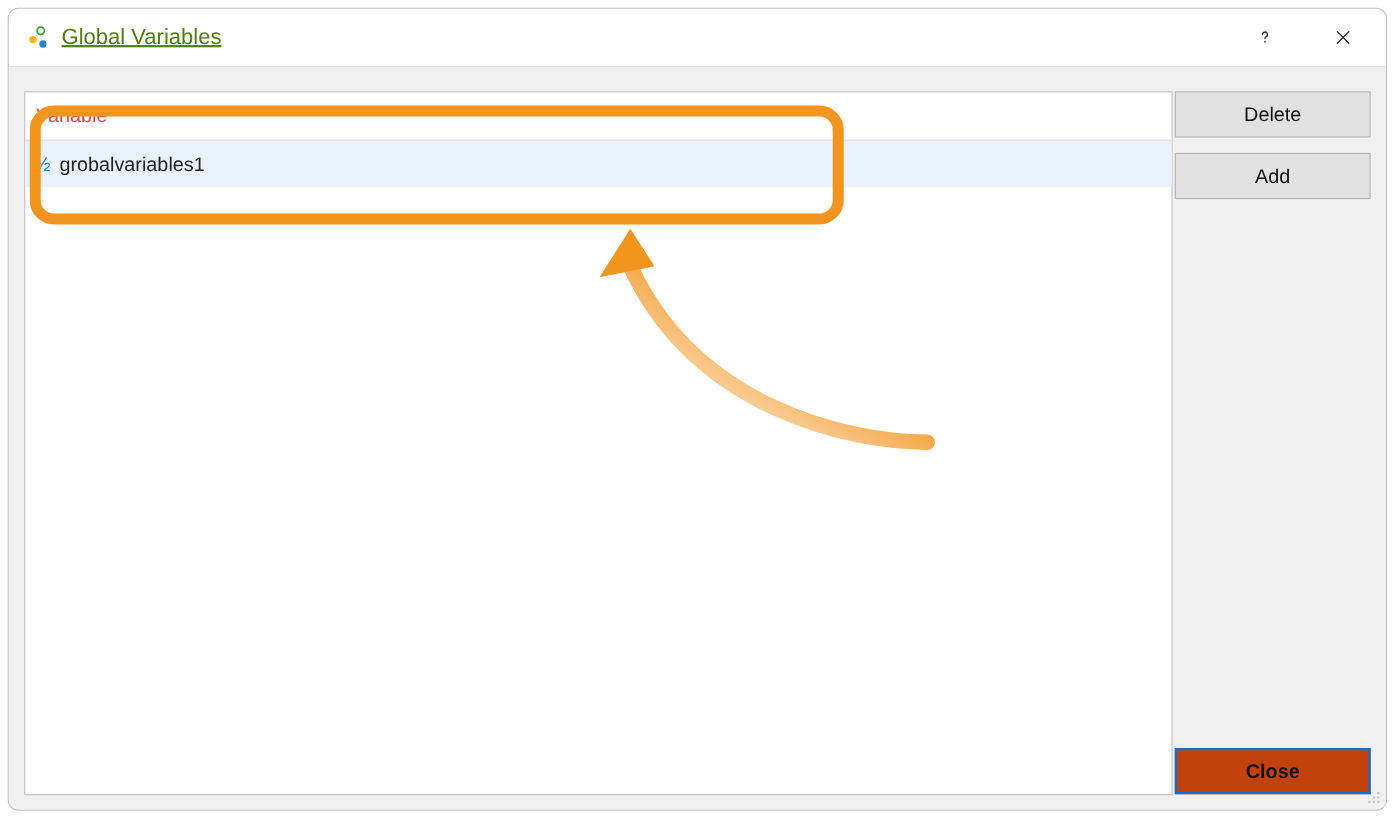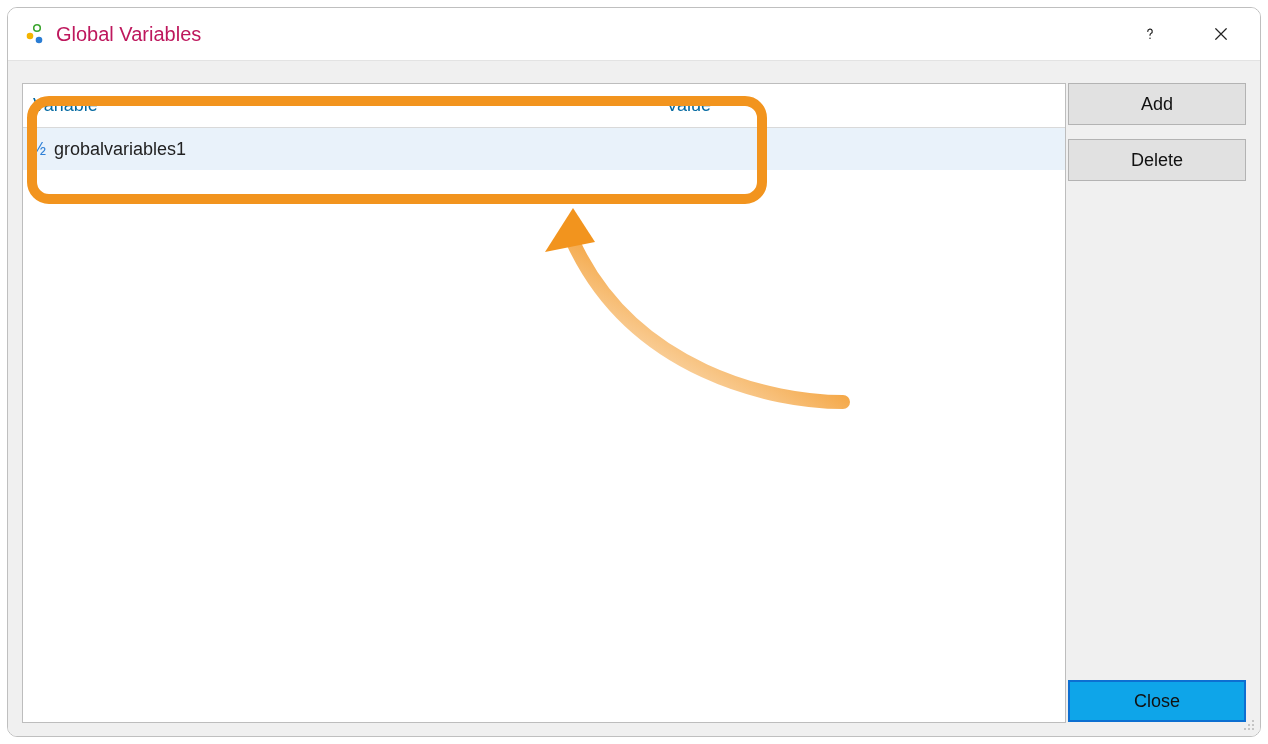--- a/index.html
+++ b/index.html
@@ -29,21 +29,22 @@
     background: #fff;
   }
   .app-icon {
     width: 22px; height: 22px;
     margin-right: 10px;
     position: relative;
   }
   .app-icon svg { display:block; }
   .title-text {
     font-size: 20px;
-    color: #be185d;
+    color: #4d7c0f;
+    text-decoration: underline;
   }
   .titlebar-spacer { flex: 1; }
   .titlebar-btn {
     width: 64px; height: 52px;
     display: flex; align-items: center; justify-content: center;
     color: #222;
   }
   .titlebar-btn svg { width: 18px; height: 18px; }
 
   .client {
@@ -58,21 +59,21 @@
     left: 14px; top: 22px;
     width: 1044px; height: 640px;
     background: #fff;
     border: 1px solid #bdbdbd;
   }
   .thead {
     display: flex;
     height: 44px;
     align-items: center;
     border-bottom: 1px solid #d9d9d9;
-    color: #0369a1;
+    color: #ef4444;
   }
   .col-variable { width: 408px; padding-left: 10px; }
   .col-value    { width: 300px; text-align: right; padding-right: 20px; }
   .col-time     { flex: 1;     text-align: right; padding-right: 22px; }
 
   .row {
     display: flex;
     height: 42px;
     align-items: center;
     background: #E9F2FA;
@@ -122,21 +123,22 @@
     cursor: pointer;
   }
 
   .close-wrap {
     position: absolute;
     right: 14px; bottom: 14px;
     width: 178px;
   }
   .btn-primary-outline {
     border: 2px solid #0D6FD1;
-    background: #0ea5e9;
+    background: #c2410c;
+    font-weight: bold;
   }
 
   
   .anno-box {
     position: absolute;
     left: 4px; top: 12px;
     width: 740px; height: 108px;
     border: 10px solid #F2941E;
     border-radius: 22px;
     pointer-events: none;
@@ -181,21 +183,20 @@
         <path d="M5 5 L19 19 M19 5 L5 19"></path>
       </svg>
     </div>
   </div>
 
   <div class="client">
 
     <div class="panel">
       <div class="thead">
         <div class="col-variable">Variable</div>
-        <div class="col-value">Value</div>
       </div>
 
       <div class="row">
         <div class="var-cell">
           <span class="half-icon">½</span>
           <span>grobalvariables1</span>
         </div>
       </div>
 
       <div class="anno-box"></div>
@@ -206,22 +207,22 @@
             <stop offset="0.55" stop-color="#F2941E" stop-opacity="0.85"></stop>
             <stop offset="1" stop-color="#F2941E"></stop>
           </linearGradient>
         </defs>
         <path d="M 330 200 C 260 200 120 170 60 40" fill="none" stroke="url(#g1)" stroke-width="14" stroke-linecap="round"></path>
         <polygon points="60,6 32,50 82,40" fill="#F2941E"></polygon>
       </svg>
     </div>
 
     <div class="sidebar">
+      <button class="btn">Delete</button>
       <button class="btn">Add</button>
-      <button class="btn">Delete</button>
     </div>
 
     <div class="close-wrap">
       <button class="btn btn-primary-outline" style="width:100%">Close</button>
     </div>
 
     <svg class="resize-grip" viewBox="0 0 16 16">
       <g fill="#9a9a9a">
         <rect x="10" y="2" width="2" height="2"></rect>
         <rect x="6" y="6" width="2" height="2"></rect>

